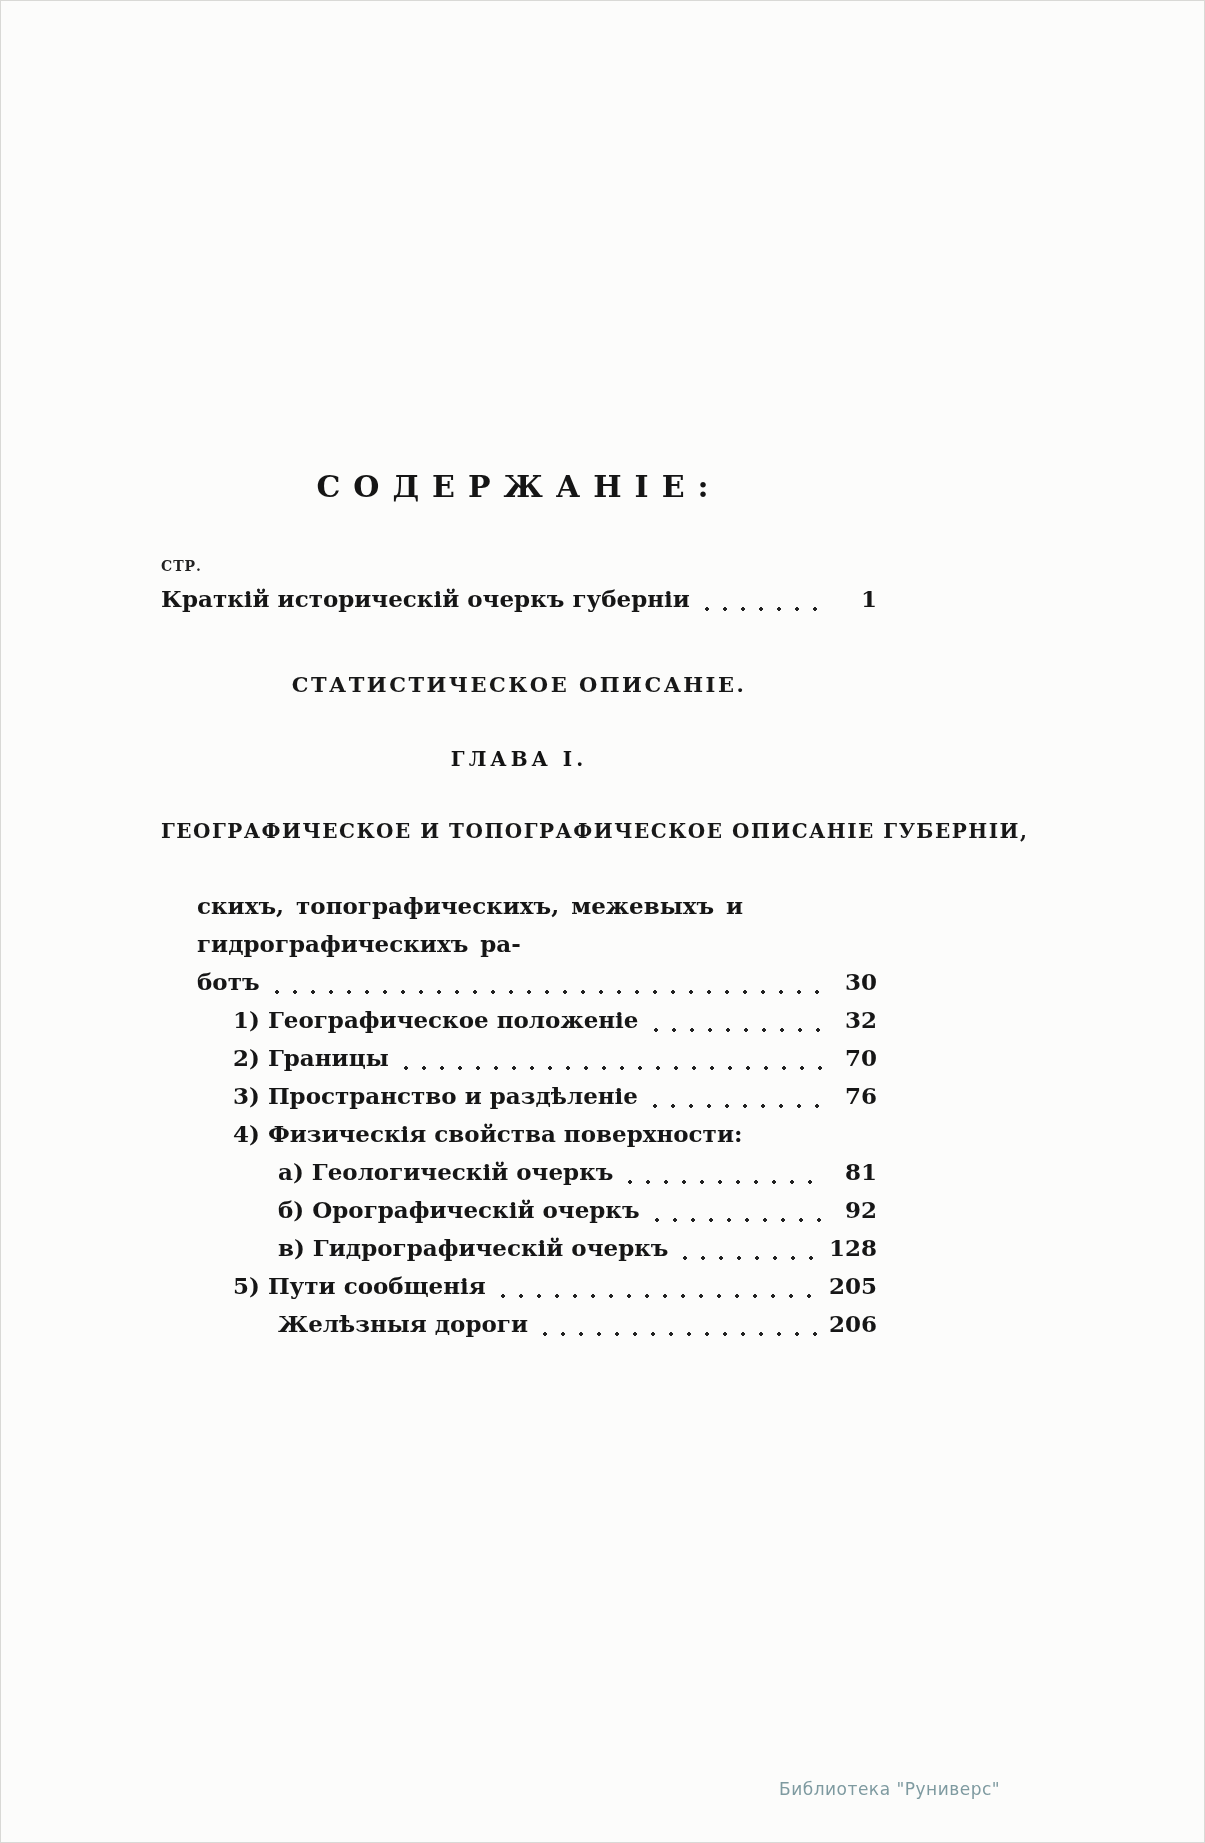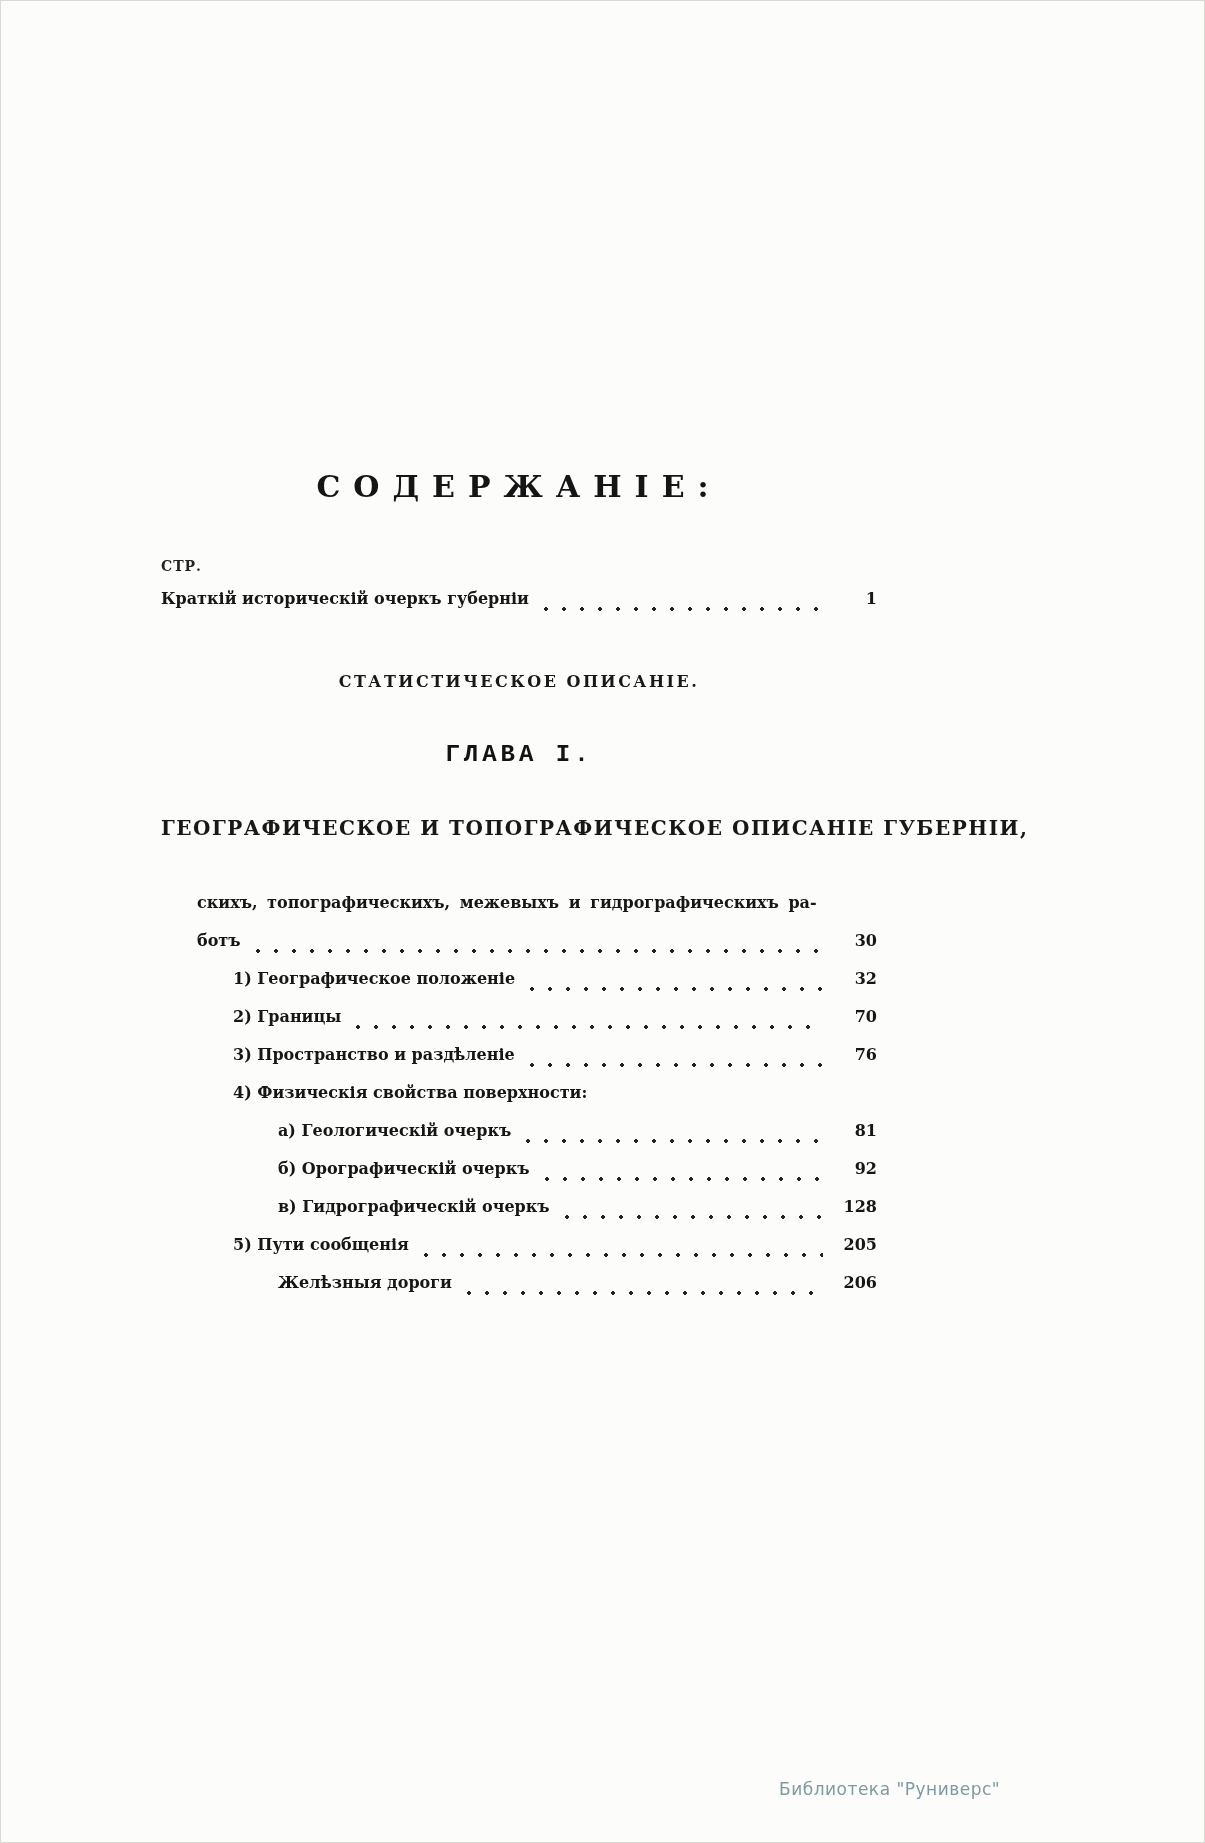--- a/index.html
+++ b/index.html
@@ -39,21 +39,21 @@
     font-size: 14px;
     font-weight: bold;
     letter-spacing: 1px;
     padding-right: 6px;
     color: #222;
   }
   .toc-rows { margin-top: 6px; }
   .row {
     display: flex;
     align-items: baseline;
-    font-size: 16px;
+    font-size: 23px;
     font-weight: 600;
     line-height: 38px;
     color: #161616;
   }
   .row .txt { white-space: nowrap; }
   .row.wrapline .txt { white-space: normal; word-spacing: 4px; }
   .leader {
     flex: 1 1 auto;
     min-width: 20px;
     height: 6px;
@@ -68,33 +68,32 @@
     text-align: right;
     font-weight: 600;
   }
   .ind0 { padding-left: 0; }
   .ind1 { padding-left: 36px; }
   .ind2 { padding-left: 72px; }
   .ind3 { padding-left: 117px; }
   .h-stat {
     margin-top: 54px;
     text-align: center;
-    font-size: 16px;
+    font-size: 21px;
     font-weight: bold;
     letter-spacing: 2.5px;
     color: #181818;
   }
   .h-glava {
     margin-top: 50px;
     text-align: center;
-    font-size: 24px;
+    font-size: 20px;
     font-weight: bold;
     letter-spacing: 4px;
     color: #131313;
-    font-family: Liberation Mono, monospace;
   }
   .h-geo {
     margin-top: 48px;
     text-align: center;
     font-size: 20px;
     font-weight: bold;
     letter-spacing: 1.5px;
     color: #181818;
     white-space: nowrap;
   }

